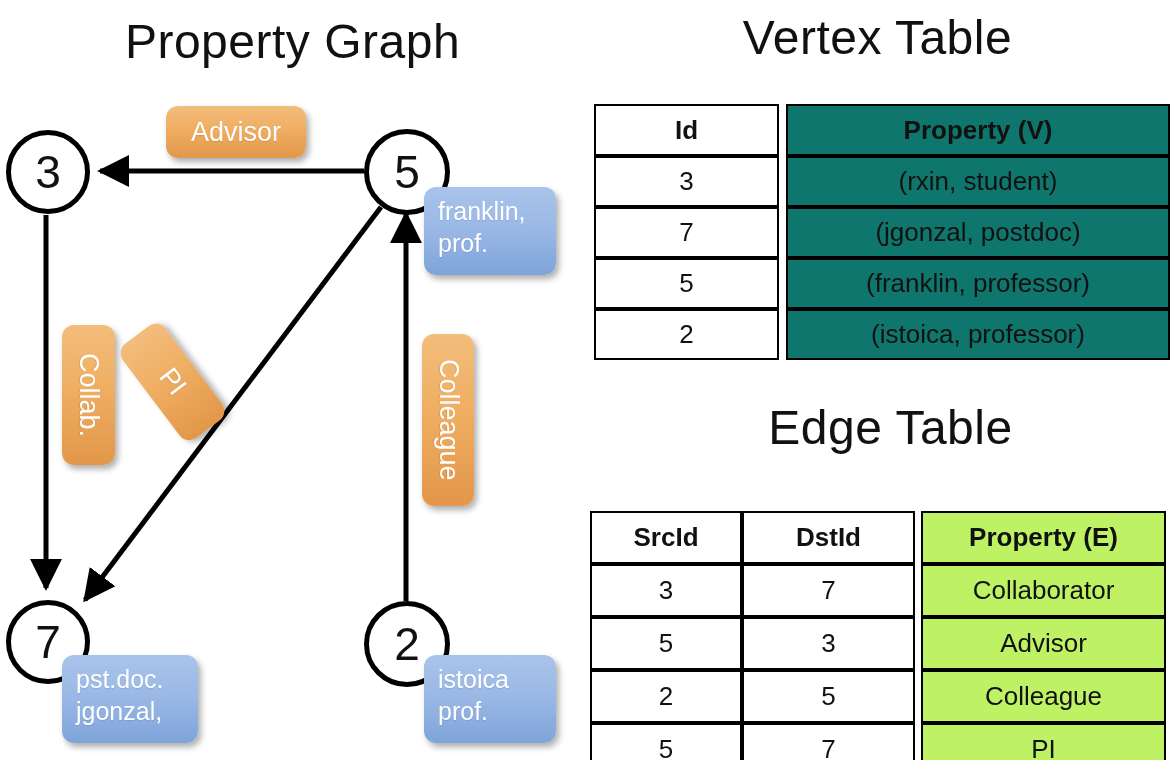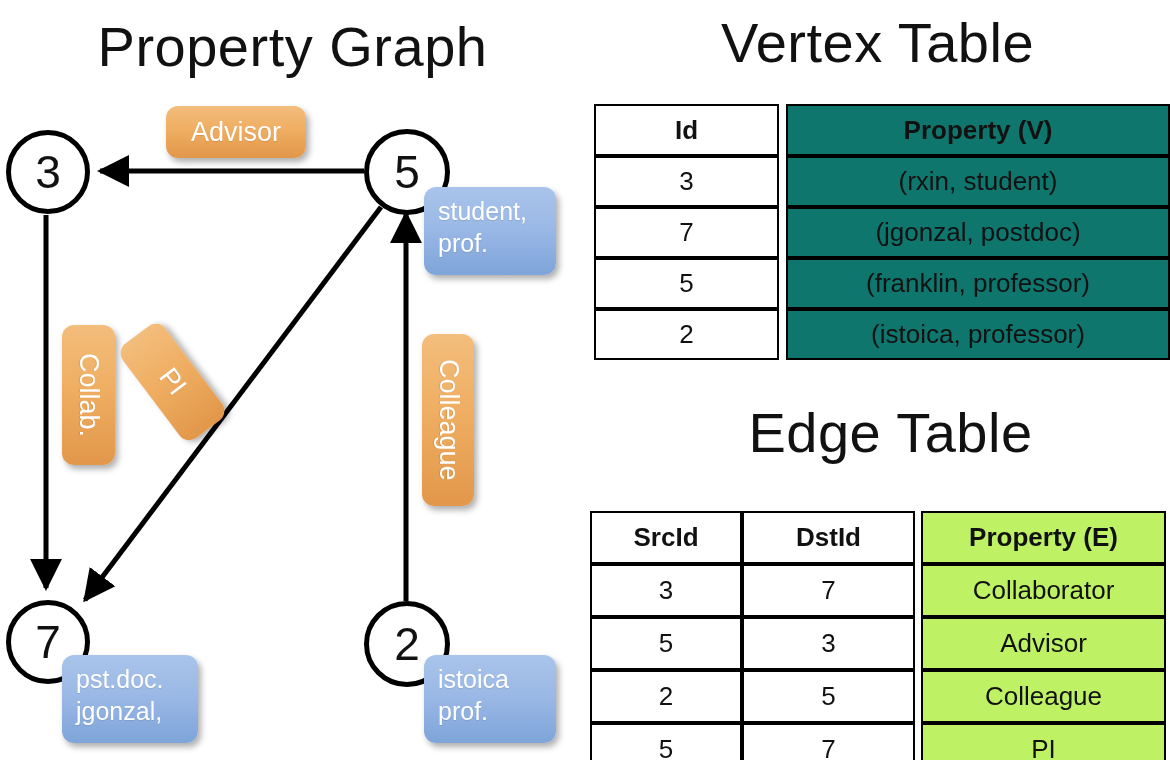--- a/index.html
+++ b/index.html
@@ -14,21 +14,21 @@
     overflow: hidden;
     font-family: "Liberation Sans", sans-serif;
     color: #000;
   }
 
   
   .title {
     position: absolute;
     font-family: "Liberation Sans", sans-serif;
     font-weight: 300;
-    font-size: 56px;
+    font-size: 48px;
     letter-spacing: 0.5px;
     color: #111;
     white-space: nowrap;
     text-align: center;
   }
   #title-property-graph { left: 0;   top: 14px;  width: 585px; }
   #title-vertex-table   { left: 585px; top: 10px; width: 585px; }
   #title-edge-table     { left: 598px; top: 400px; width: 585px; }
 
   
@@ -189,21 +189,21 @@
     <span>5</span>
   </div>
   <div class="vertex" style="left:6px; top:600px; width:84px; height:84px;">
     <span>7</span>
   </div>
   <div class="vertex" style="left:364px; top:601px; width:86px; height:86px;">
     <span>2</span>
   </div>
 
   <div class="prop-box" style="left:424px; top:187px; width:132px; height:88px;">
-    <div>student,</div>
+    <div>franklin,</div>
     <div>prof.</div>
   </div>
   <div class="prop-box" style="left:62px; top:655px; width:136px; height:88px;">
     <div>pst.doc.</div>
     <div>jgonzal,</div>
   </div>
   <div class="prop-box" style="left:424px; top:655px; width:132px; height:88px;">
     <div>istoica</div>
     <div>prof.</div>
   </div>

